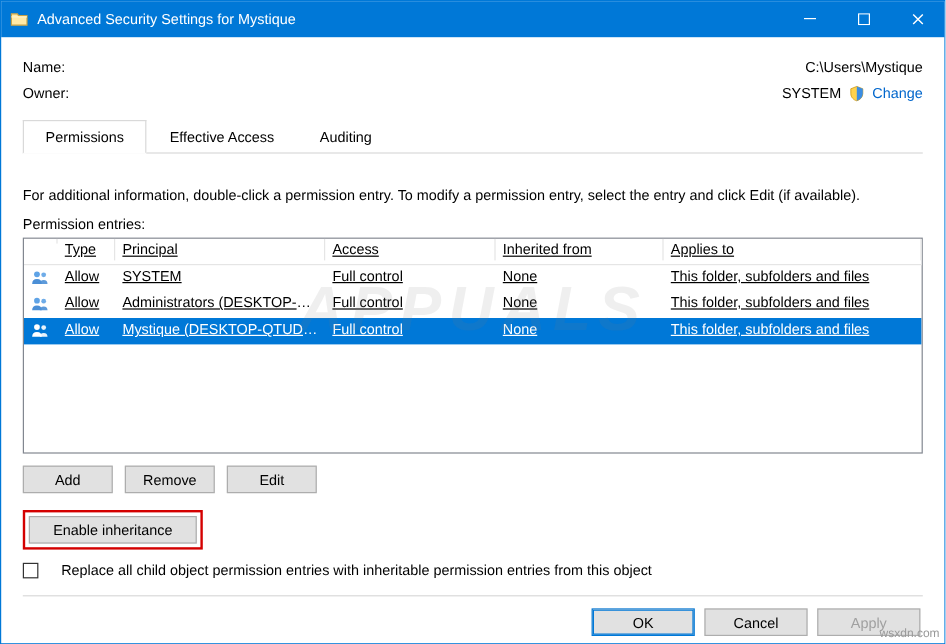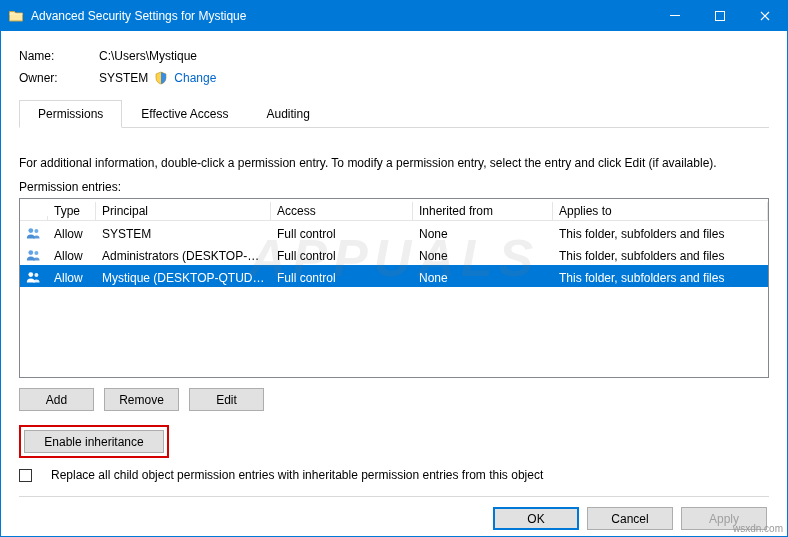--- a/index.html
+++ b/index.html
@@ -3,31 +3,31 @@
 <meta charset="utf-8">
 <style>
   * { box-sizing: border-box; font-family: "Segoe UI", Tahoma, sans-serif; font-size: 12px; }
   body { margin: 0; padding: 0; background: #fff; }
   .window { width: 788px; height: 537px; border: 1px solid #0078d7; background: #fff; position: relative; }
   .titlebar { height: 30px; background: #0078d7; color: #fff; display: flex; align-items: center; }
   .titlebar .icon-slot { width: 30px; display: flex; align-items: center; justify-content: center; }
   .titlebar .title { flex: 1; font-size: 12px; }
   .titlebar .wbtn { width: 45px; height: 30px; display: flex; align-items: center; justify-content: center; }
   .content { padding: 14px 18px 10px 18px; }
-  .field-row { display: flex; align-items: center; padding: 4px 0; }
+  .field-row { display: flex; align-items: center; padding: 4px 0; justify-content: space-between; }
   .field-label { width: 80px; color: #000; }
   .field-value { color: #000; display: flex; align-items: center; gap: 6px; }
   .link { color: #0066cc; cursor: pointer; }
   .tabs { display: flex; border-bottom: 1px solid #d9d9d9; margin-top: 10px; }
   .tab { padding: 6px 18px; border: 1px solid transparent; border-bottom: none; position: relative; top: 1px; cursor: pointer; }
   .tab.active { background: #fff; border: 1px solid #d9d9d9; border-bottom: 1px solid #fff; }
   .info-line { margin: 28px 0 10px 0; }
   .subheading { margin: 4px 0 4px 0; }
   .table-wrap { border: 1px solid #828790; height: 180px; overflow: hidden; background: #fff; }
-  .thead, .trow { display: flex; align-items: flex-end; height: 22px; }
+  .thead, .trow { display: flex; align-items: flex-start; height: 22px; text-decoration: underline; }
   .thead { background: #fff; border-bottom: 1px solid #e5e5e5; }
   .thead .cell { border-right: 1px solid #e5e5e5; padding: 2px 6px; font-weight: normal; color: #000; }
   .trow .cell { padding: 2px 6px; overflow: hidden; white-space: nowrap; text-overflow: ellipsis; }
   .trow.selected { background: #0078d7; color: #fff; }
   .c-icon { width: 28px; flex: 0 0 28px; display:flex; align-items:center; justify-content:center;}
   .c-type { width: 48px; flex: 0 0 48px; }
   .c-principal { width: 175px; flex: 0 0 175px; }
   .c-access { width: 142px; flex: 0 0 142px; }
   .c-inherit { width: 140px; flex: 0 0 140px; }
   .c-applies { flex: 1; }

